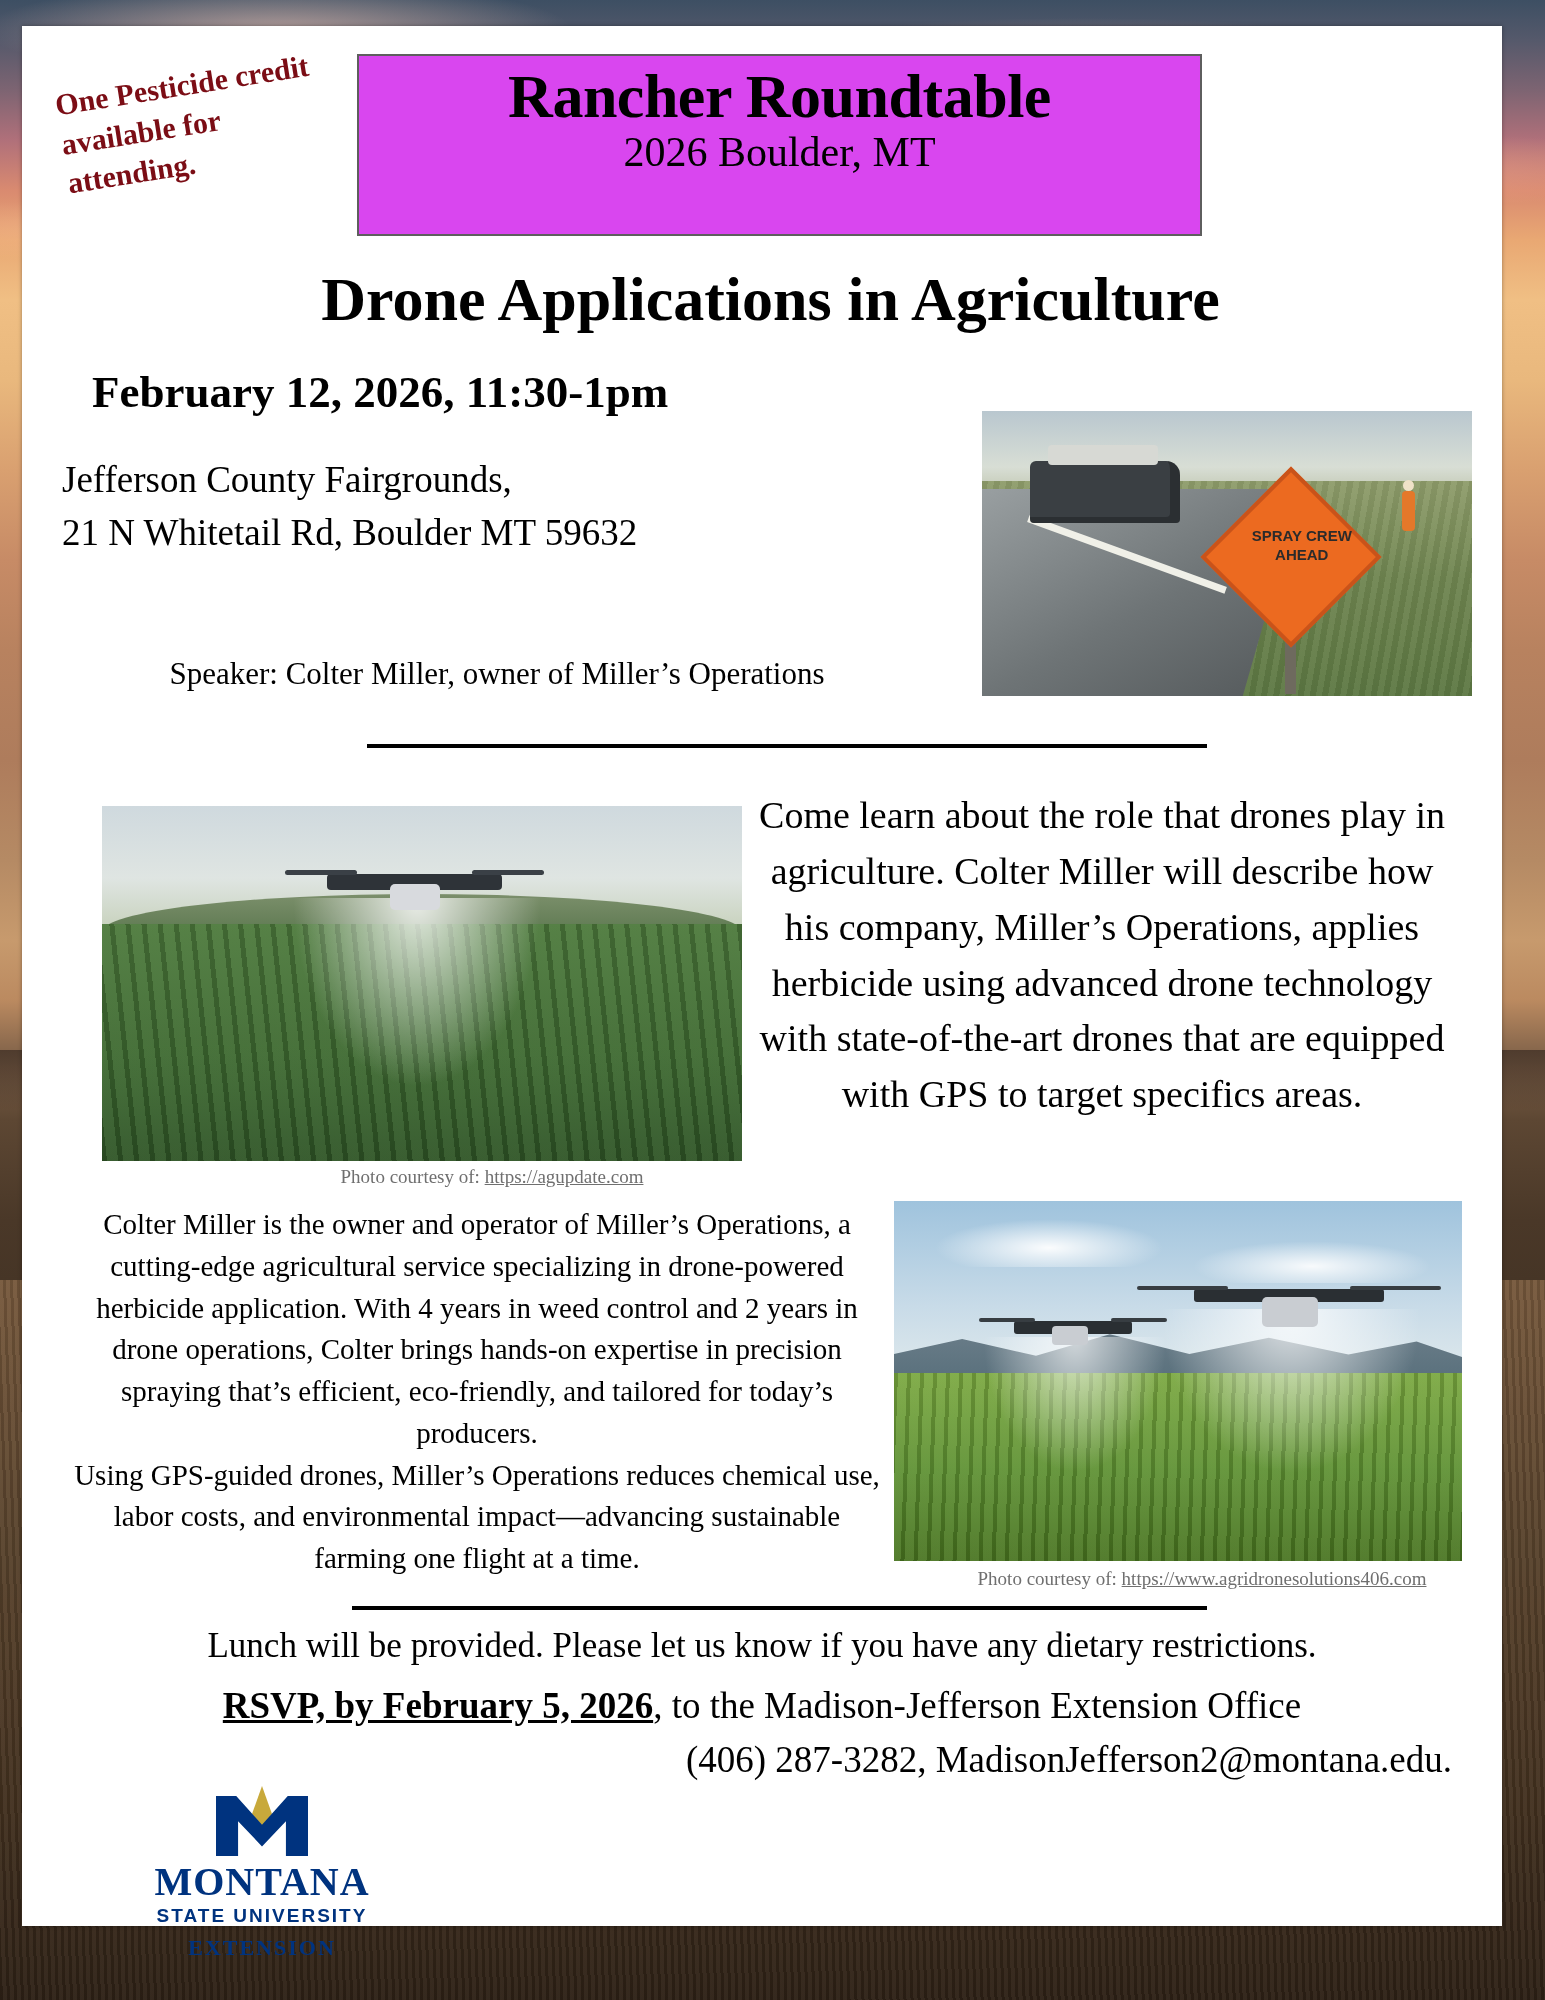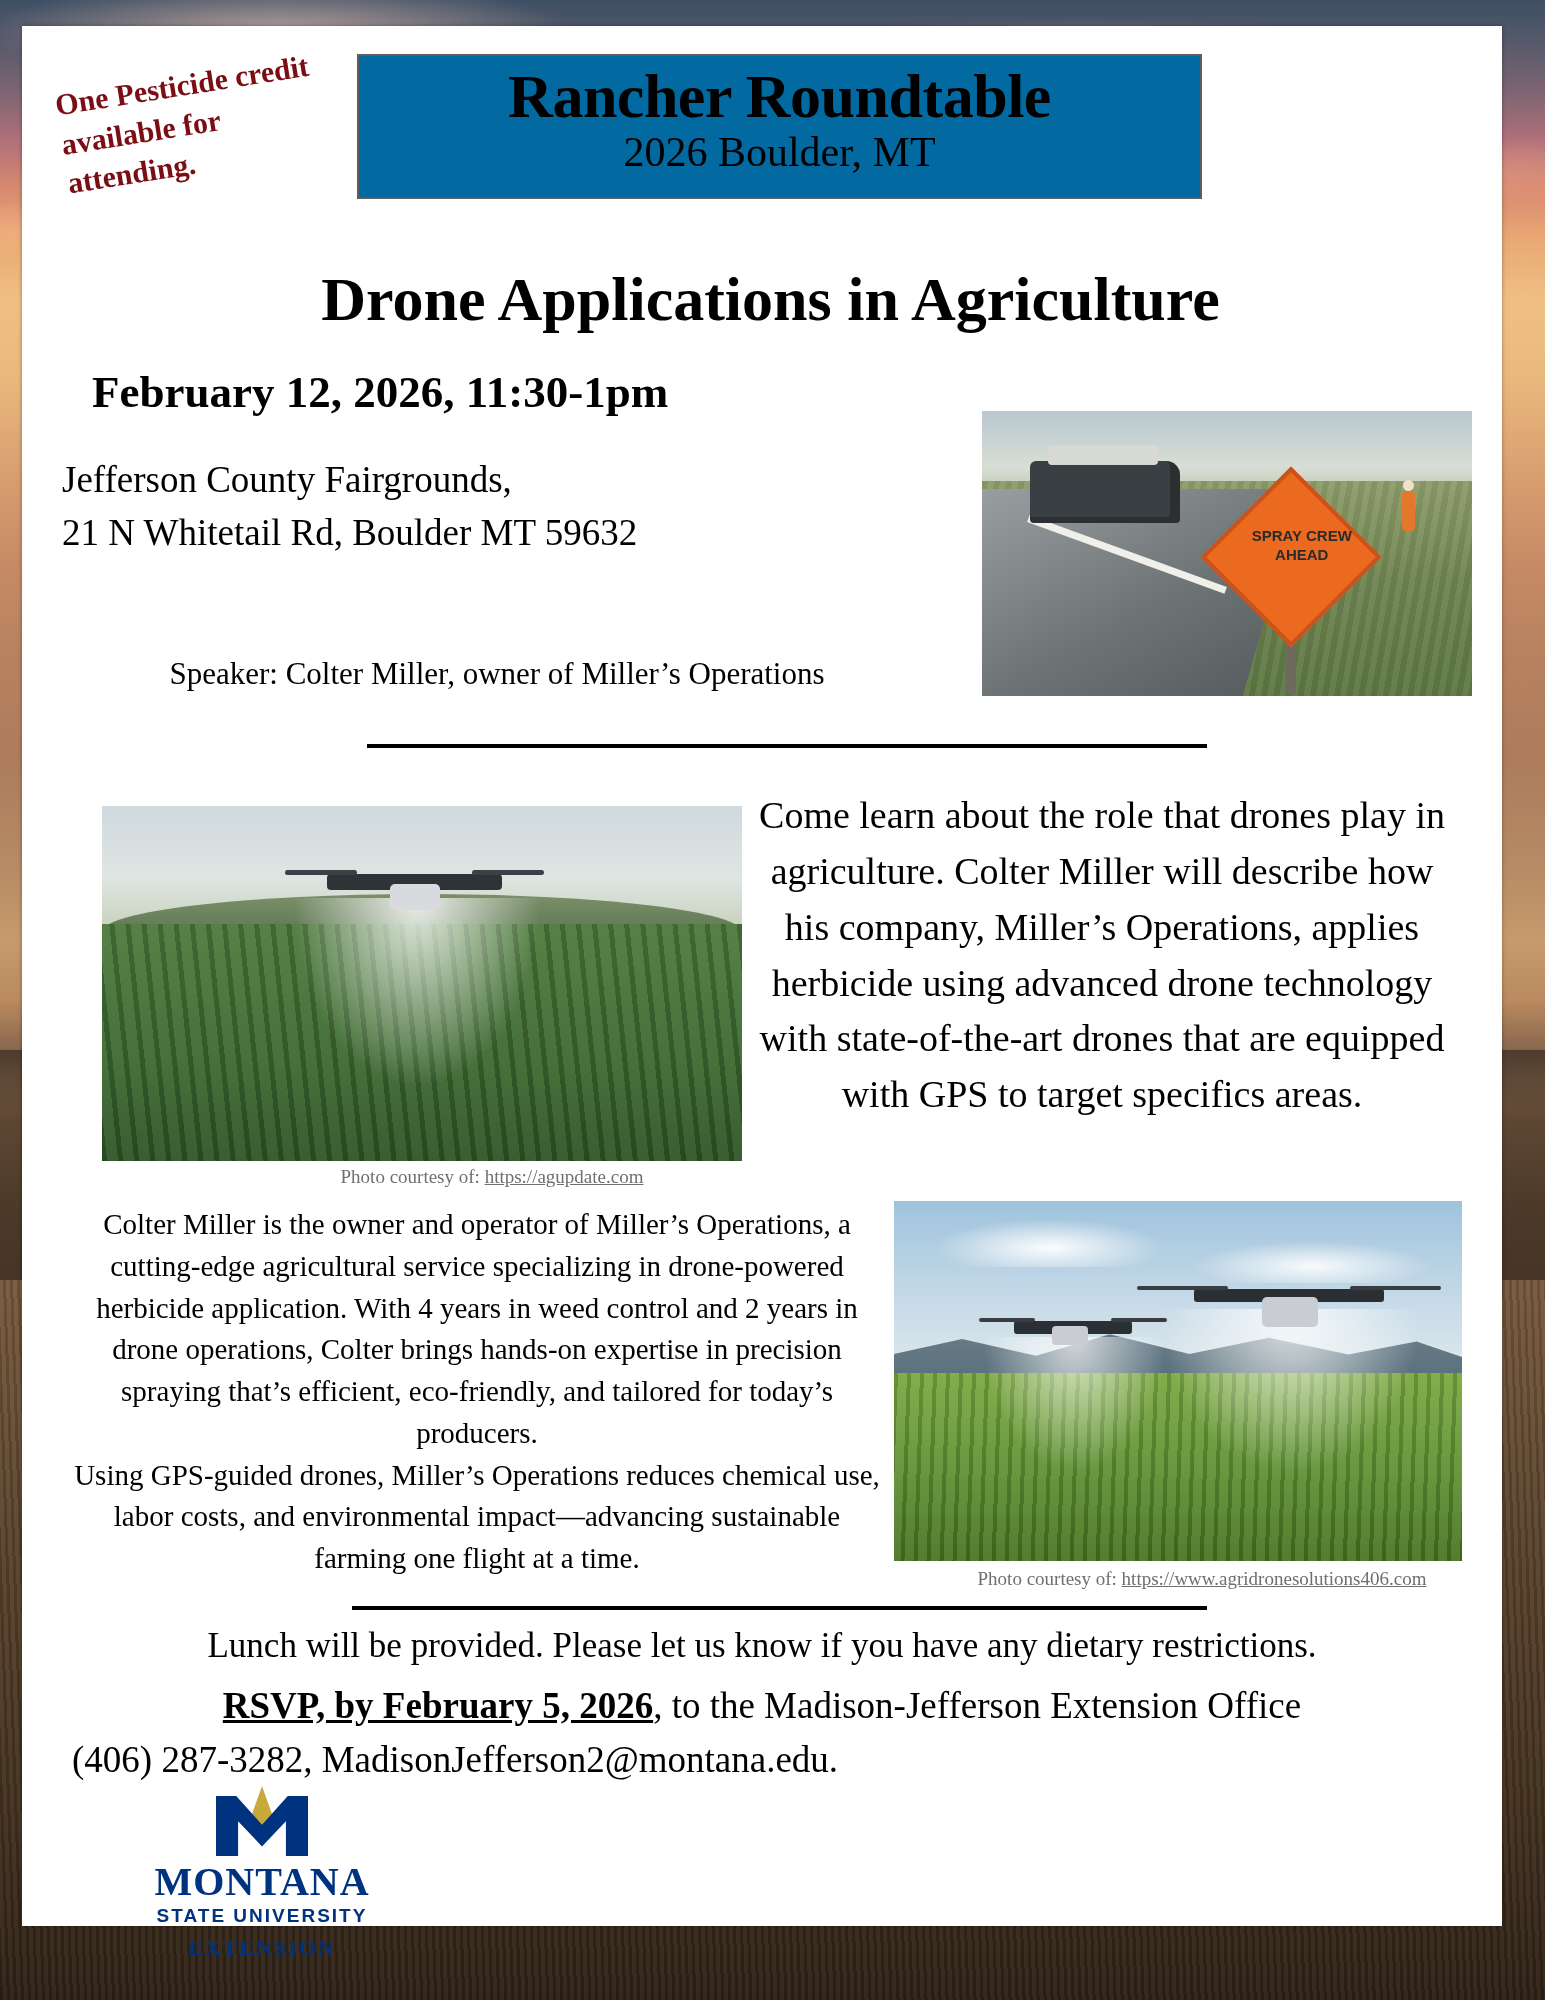--- a/index.html
+++ b/index.html
@@ -96,22 +96,22 @@
     font-size: 30px;
     line-height: 1.32;
     text-align: left;
   }
 
   .title-box {
     position: absolute;
     left: 335px;
     top: 28px;
     width: 845px;
-    height: 145px;
-    background: #0369a1;
+    height: 182px;
+    background: #d946ef;
     border: 2px solid #5e5e5e;
     text-align: center;
     box-sizing: border-box;
   }
   .title-main {
     font-size: 62px;
     font-weight: bold;
     letter-spacing: -.5px;
     line-height: 1.05;
     margin-top: 8px;
@@ -405,21 +405,21 @@
     top: 1658px;
     text-align: center;
     font-size: 37px;
     color: #000;
   }
   .rsvp u { font-weight: bold; }
   .contact {
     position: absolute;
     left: 50px; right: 50px;
     top: 1712px;
-    text-align: left;
+    text-align: right;
     font-size: 37px;
     color: #000;
   }
 
   
   .msu-logo {
     position: absolute;
     left: 105px;
     top: 1760px;
     width: 270px;

